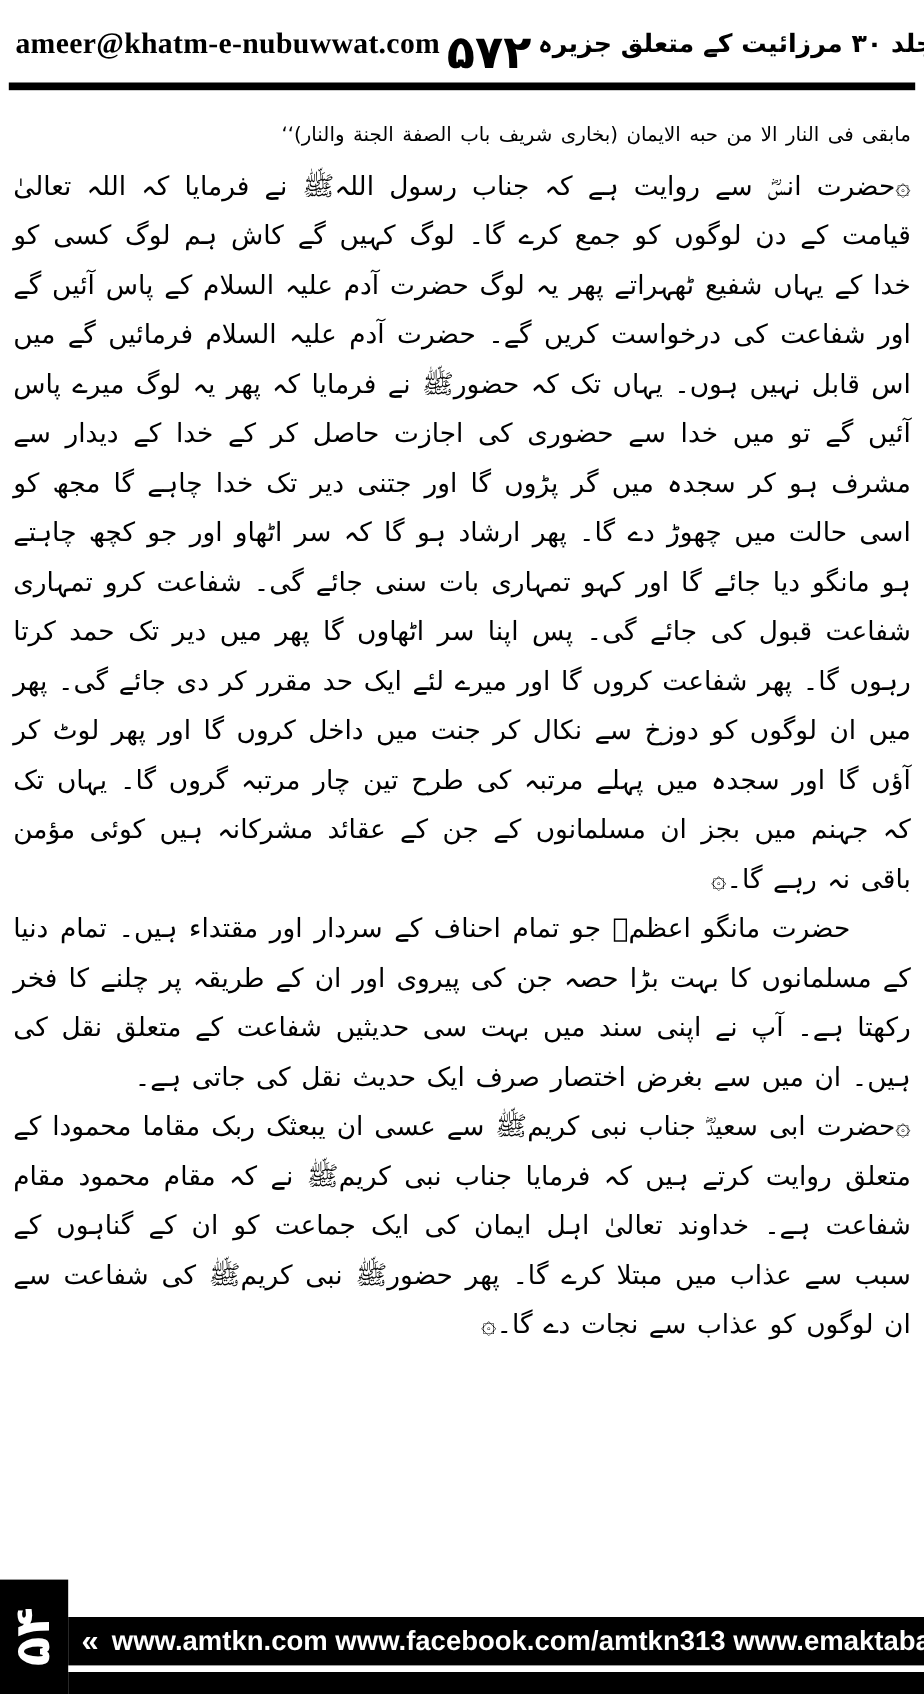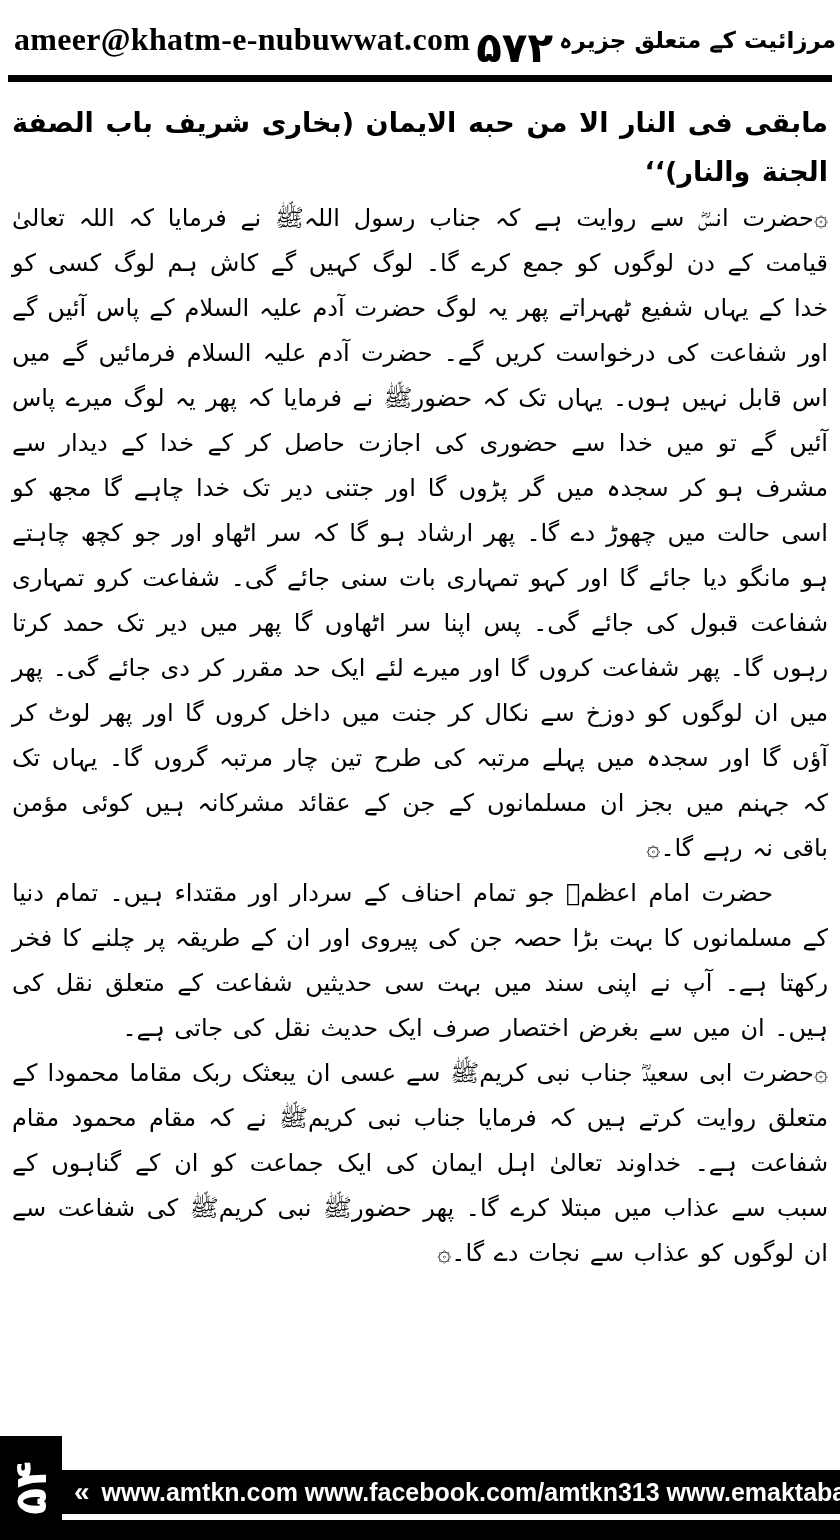--- a/index.html
+++ b/index.html
@@ -9,37 +9,37 @@
     background:#ffffff;color:#000;
     font-family:"DejaVu Sans",sans-serif;
     position:relative;overflow:hidden;
   }
   .header{
     display:flex;align-items:center;justify-content:space-between;
     padding:10px 12px 2px 14px;direction:ltr;
   }
   .email{
     font-family:"Liberation Serif",serif;
-    font-weight:bold;font-size:32px;letter-spacing:.3px;white-space:nowrap;
+    font-weight:bold;font-size:27px;letter-spacing:.3px;white-space:nowrap;
   }
   .pageno{
     font-size:42px;font-weight:bold;line-height:1;
     padding:0 6px;white-space:nowrap;margin-top:17px;
   }
   .title{
     direction:rtl;font-size:23px;font-weight:bold;white-space:nowrap;
   }
   .rule{height:7px;background:#000;margin:4px 8px 0 8px;}
   .content{
     direction:rtl;text-align:justify;
     padding:16px 12px 0 12px;
     height:1380px;overflow:hidden;
   }
   .content p{margin:0;font-size:24px;line-height:45px;word-spacing:2px;}
-  .content p.arabic{font-weight:bold;font-size:27px;line-height:49px;}
+  .content p.arabic{font-weight:normal;font-size:18px;line-height:49px;}
   .content p.indent{text-indent:55px;}
   .footer-bar{
     position:absolute;left:62px;right:0;bottom:26px;height:44px;
     background:#000;color:#fff;
     display:flex;align-items:center;gap:14px;padding:0 12px;
     font-family:"Liberation Sans",sans-serif;
     font-weight:bold;font-size:25px;white-space:nowrap;overflow:hidden;
   }
   .bottom-strip{
     position:absolute;left:62px;right:0;bottom:0;height:20px;background:#000;
@@ -64,21 +64,21 @@
     <span class="email">ameer@khatm-e-nubuwwat.com</span>
     <span class="pageno">۵۷۲</span>
     <span class="title">احتساب جلد ۳۰ مرزائیت کے متعلق جزیرہ</span>
   </div>
 
   <div class="rule"></div>
 
   <div class="content">
     <p class="arabic">مابقی فی النار الا من حبه الایمان (بخاری شریف باب الصفة الجنة والنار)‘‘</p>
     <p>۞حضرت انسؓ سے روایت ہے کہ جناب رسول اللہﷺ نے فرمایا کہ اللہ تعالیٰ قیامت کے دن لوگوں کو جمع کرے گا۔ لوگ کہیں گے کاش ہم لوگ کسی کو خدا کے یہاں شفیع ٹھہراتے پھر یہ لوگ حضرت آدم علیہ السلام کے پاس آئیں گے اور شفاعت کی درخواست کریں گے۔ حضرت آدم علیہ السلام فرمائیں گے میں اس قابل نہیں ہوں۔ یہاں تک کہ حضورﷺ نے فرمایا کہ پھر یہ لوگ میرے پاس آئیں گے تو میں خدا سے حضوری کی اجازت حاصل کر کے خدا کے دیدار سے مشرف ہو کر سجدہ میں گر پڑوں گا اور جتنی دیر تک خدا چاہے گا مجھ کو اسی حالت میں چھوڑ دے گا۔ پھر ارشاد ہو گا کہ سر اٹھاو اور جو کچھ چاہتے ہو مانگو دیا جائے گا اور کہو تمہاری بات سنی جائے گی۔ شفاعت کرو تمہاری شفاعت قبول کی جائے گی۔ پس اپنا سر اٹھاوں گا پھر میں دیر تک حمد کرتا رہوں گا۔ پھر شفاعت کروں گا اور میرے لئے ایک حد مقرر کر دی جائے گی۔ پھر میں ان لوگوں کو دوزخ سے نکال کر جنت میں داخل کروں گا اور پھر لوٹ کر آؤں گا اور سجدہ میں پہلے مرتبہ کی طرح تین چار مرتبہ گروں گا۔ یہاں تک کہ جہنم میں بجز ان مسلمانوں کے جن کے عقائد مشرکانہ ہیں کوئی مؤمن باقی نہ رہے گا۔۞</p>
-    <p class="indent">حضرت امام اعظمؒ جو تمام احناف کے سردار اور مقتداء ہیں۔ تمام دنیا کے مسلمانوں کا بہت بڑا حصہ جن کی پیروی اور ان کے طریقہ پر چلنے کا فخر رکھتا ہے۔ آپ نے اپنی سند میں بہت سی حدیثیں شفاعت کے متعلق نقل کی ہیں۔ ان میں سے بغرض اختصار صرف ایک حدیث نقل کی جاتی ہے۔</p>
+    <p class="indent">حضرت مانگو اعظمؒ جو تمام احناف کے سردار اور مقتداء ہیں۔ تمام دنیا کے مسلمانوں کا بہت بڑا حصہ جن کی پیروی اور ان کے طریقہ پر چلنے کا فخر رکھتا ہے۔ آپ نے اپنی سند میں بہت سی حدیثیں شفاعت کے متعلق نقل کی ہیں۔ ان میں سے بغرض اختصار صرف ایک حدیث نقل کی جاتی ہے۔</p>
     <p>۞حضرت ابی سعیدؓ جناب نبی کریمﷺ سے عسی ان یبعثک ربک مقاما محمودا کے متعلق روایت کرتے ہیں کہ فرمایا جناب نبی کریمﷺ نے کہ مقام محمود مقام شفاعت ہے۔ خداوند تعالیٰ اہل ایمان کی ایک جماعت کو ان کے گناہوں کے سبب سے عذاب میں مبتلا کرے گا۔ پھر حضورﷺ نبی کریمﷺ کی شفاعت سے ان لوگوں کو عذاب سے نجات دے گا۔۞</p>
 
   </div>
 
   <div class="footer-bar">
     <span class="chev">«</span>
     <span>www.amtkn.com www.facebook.com/amtkn313 www.emaktaba.info</span>
   </div>
 
   <div class="bottom-strip"></div>

